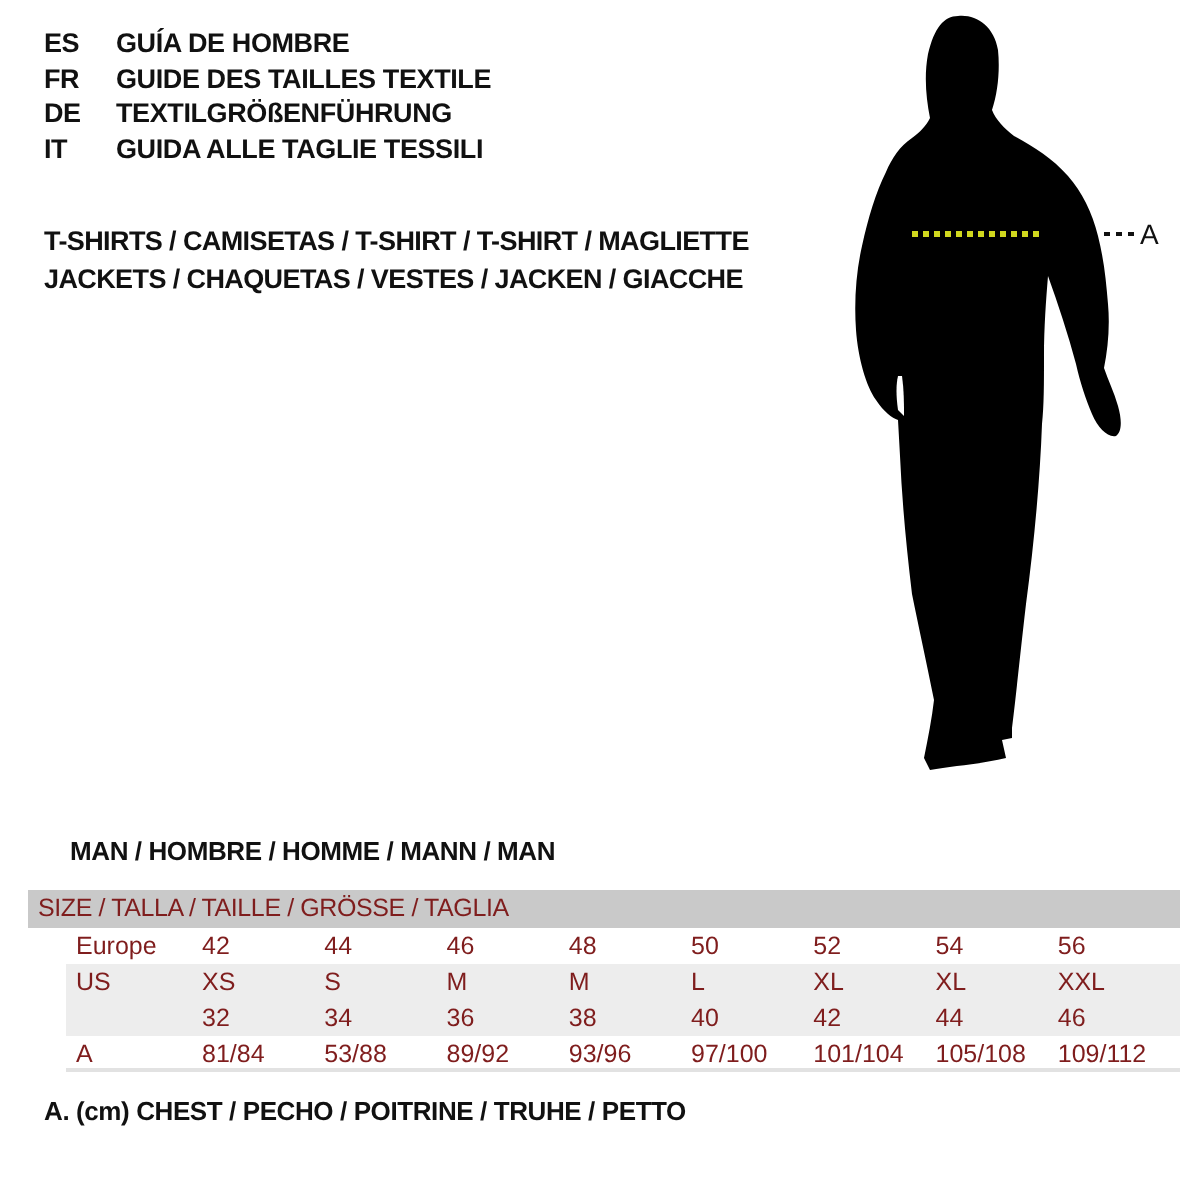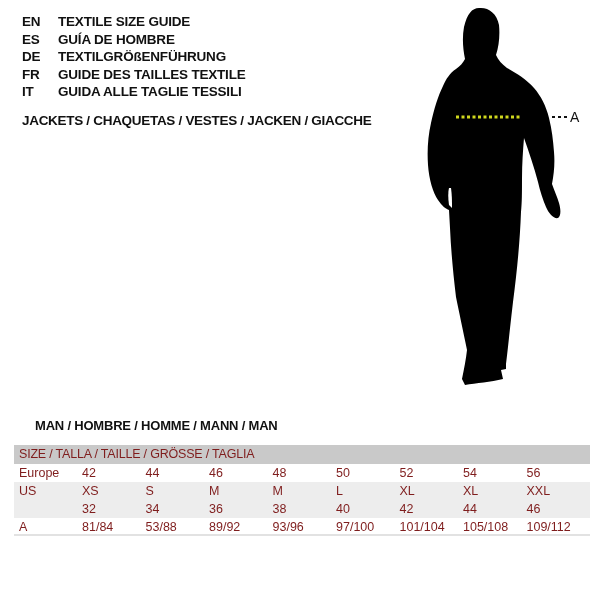--- a/index.html
+++ b/index.html
@@ -28,53 +28,51 @@
   .dash-yellow { stroke: #d0d81e; stroke-width: 3; stroke-dasharray: 3 2.5; }
   .dash-black { stroke: #111; stroke-width: 2; stroke-dasharray: 3 3; }
   .measure-a { font-family: "Liberation Sans", sans-serif; font-size: 14px; fill: #111; }
 
   
   .man-heading { position: absolute; left: 22px; top: 418px; font-size: 13px; font-weight: 700; letter-spacing: -0.2px; white-space: nowrap; padding-left: 13px; }
 
   
   .size-table { position: absolute; left: 14px; top: 445px; width: 576px; font-size: 12.5px; color: #7f1d1d; }
   .t-header { height: 19px; line-height: 19px; background: #c9c9c9; padding-left: 5px; letter-spacing: -0.2px; white-space: nowrap; }
-  .t-row { display: flex; height: 18px; line-height: 18px; }
+  .t-row { display: flex; height: 18px; line-height: 18px; margin-left: 19px; }
   .t-row.shade { background: #ededed; }
   .t-row.last { border-bottom: 2px solid #e2e2e2; }
   .t-label { width: 68px; padding-left: 5px; text-align: left; }
   .t-cell { flex: 1; text-align: left; }
 
   
   .footnote { position: absolute; left: 22px; top: 548px; font-size: 13px; font-weight: 700; letter-spacing: -0.2px; white-space: nowrap; }
 </style>
 </head>
 <body>
 
 <div class="page">
 
   <div class="langs">
     <div class="lang-row">
-      <span class="lang-code">EN</span><span class="lang-text">TEXTILE SIZE GUIDE</span>
-    </div>
-    <div class="lang-row">
       <span class="lang-code">ES</span><span class="lang-text">GUÍA DE HOMBRE</span>
     </div>
     <div class="lang-row">
-      <span class="lang-code">DE</span><span class="lang-text">TEXTILGRÖßENFÜHRUNG</span>
+      <span class="lang-code">FR</span><span class="lang-text">GUIDE DES TAILLES TEXTILE</span>
     </div>
     <div class="lang-row">
-      <span class="lang-code">FR</span><span class="lang-text">GUIDE DES TAILLES TEXTILE</span>
+      <span class="lang-code">DE</span><span class="lang-text">TEXTILGRÖßENFÜHRUNG</span>
     </div>
     <div class="lang-row">
       <span class="lang-code">IT</span><span class="lang-text">GUIDA ALLE TAGLIE TESSILI</span>
     </div>
   </div>
 
   <div class="cats">
+    <div class="cat-line">T-SHIRTS / CAMISETAS / T-SHIRT / T-SHIRT / MAGLIETTE</div>
     <div class="cat-line">JACKETS / CHAQUETAS / VESTES / JACKEN / GIACCHE</div>
   </div>
 
   <svg class="figure" viewBox="0 0 190 400" xmlns="http://www.w3.org/2000/svg" aria-hidden="true">
     <path class="sil" d="M69,8 C78,7 87,13 89,25 C90,35 89,46 86,55 C88,60 92,64 97,68
          C106,73 116,79 124,88 C131,96 136,106 139,118 C142,130 143,140 144,152
          C145,163 144,174 142,184 C144,190 147,196 149,203 C151,210 151,216 148,218
          C144,219 139,214 136,207 C133,200 130,191 128,182 C124,167 119,152 114,138
          C113,150 112,164 112,178 C112,192 112,203 111,212 C110,240 107,272 103,302
          C100,328 98,348 96,364 L96,369 L91,370 L93,379 C81,382 66,383 55,385
@@ -135,14 +133,15 @@
       <span class="t-cell">53/88</span>
       <span class="t-cell">89/92</span>
       <span class="t-cell">93/96</span>
       <span class="t-cell">97/100</span>
       <span class="t-cell">101/104</span>
       <span class="t-cell">105/108</span>
       <span class="t-cell">109/112</span>
     </div>
   </div>
 
+  <div class="footnote">A. (cm) CHEST / PECHO / POITRINE / TRUHE / PETTO</div>
 
 </div>
 
 </body></html>

